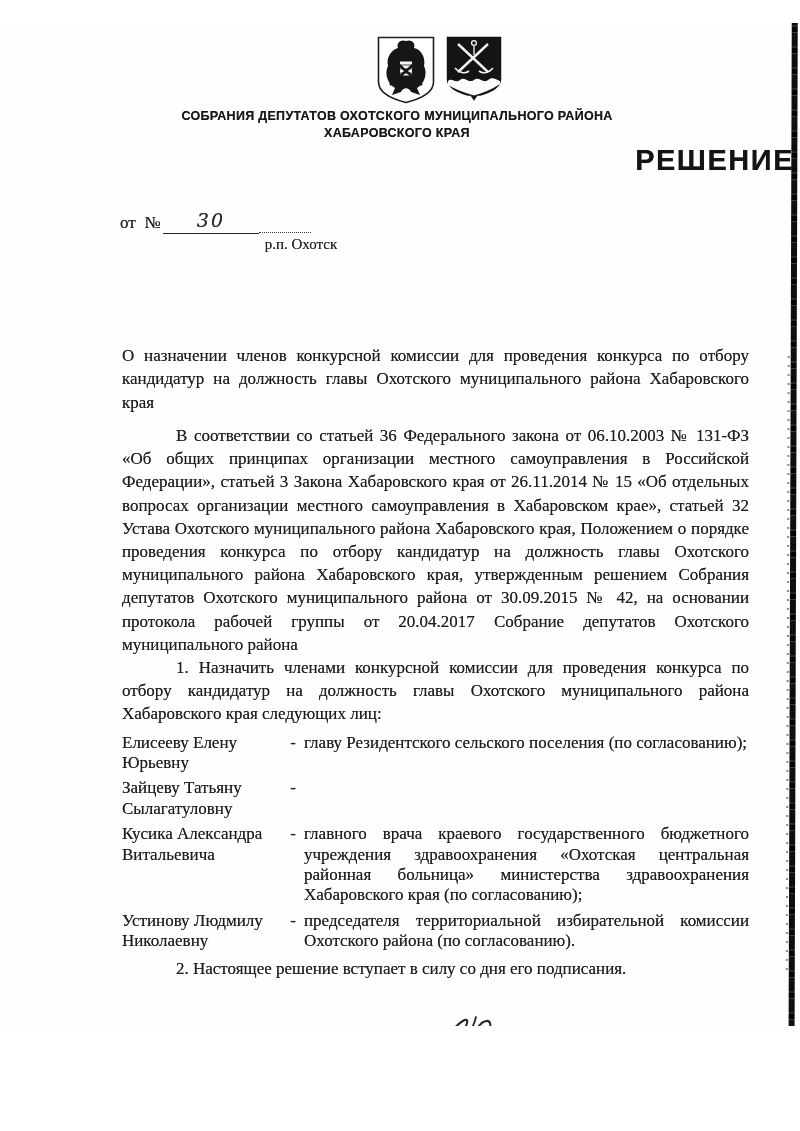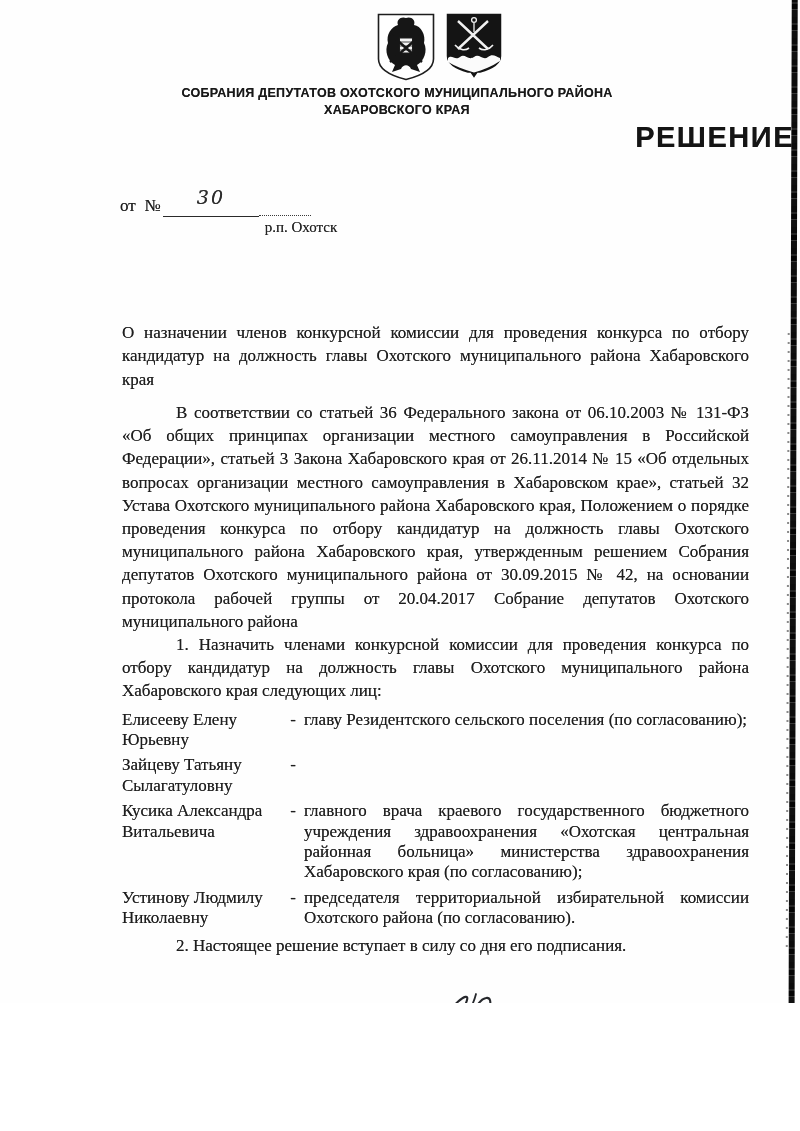--- a/index.html
+++ b/index.html
@@ -5,21 +5,21 @@
   * { box-sizing: border-box; }
   html,body { margin:0; padding:0; }
   body {
     width:800px; height:1131px;
     background:#ffffff;
     font-family:"Liberation Serif", serif;
     color:#1f1f1f;
   }
   .page {
     position:relative; width:800px; height:1003px;
-    background:#fefefe; overflow:hidden;
+    background:#fefefe; overflow:hidden;margin-top:23px;
   }
   
   .t { text-shadow: 0 0 0.35px rgba(10,10,10,0.65); }
 
   
   .emblems {
     position:absolute; top:12px; left:376px;
     display:flex; gap:9px; align-items:flex-start;
   }
   .org {
@@ -47,21 +47,21 @@
     font-family:"DejaVu Serif", serif;
     font-style:italic; font-size:19px; color:#2c2c2c;
     letter-spacing:2px; white-space:nowrap;
   }
   .u-date {
     display:inline-block; width:186px; text-align:center;
     border-bottom:1.6px solid #2a2a2a; padding-bottom:1px;
   }
   .u-num {
     display:inline-block; width:96px; text-align:center;
-    border-bottom:1.6px solid #2a2a2a; padding-bottom:7px;
+    border-bottom:1.6px solid #2a2a2a; padding-bottom:1px;
   }
   .u-tail {
     display:inline-block; width:52px; height:1px;
     border-bottom:1.6px dotted #3a3a3a; margin-bottom:1px;
   }
   .meta-label { margin:0 3px 1px 0; }
   .meta-num-label { margin:0 2px 1px 6px; }
   .place {
     margin-top:2px; margin-left:88px; width:186px;
     text-align:center; font-size:15px; color:#242424;

